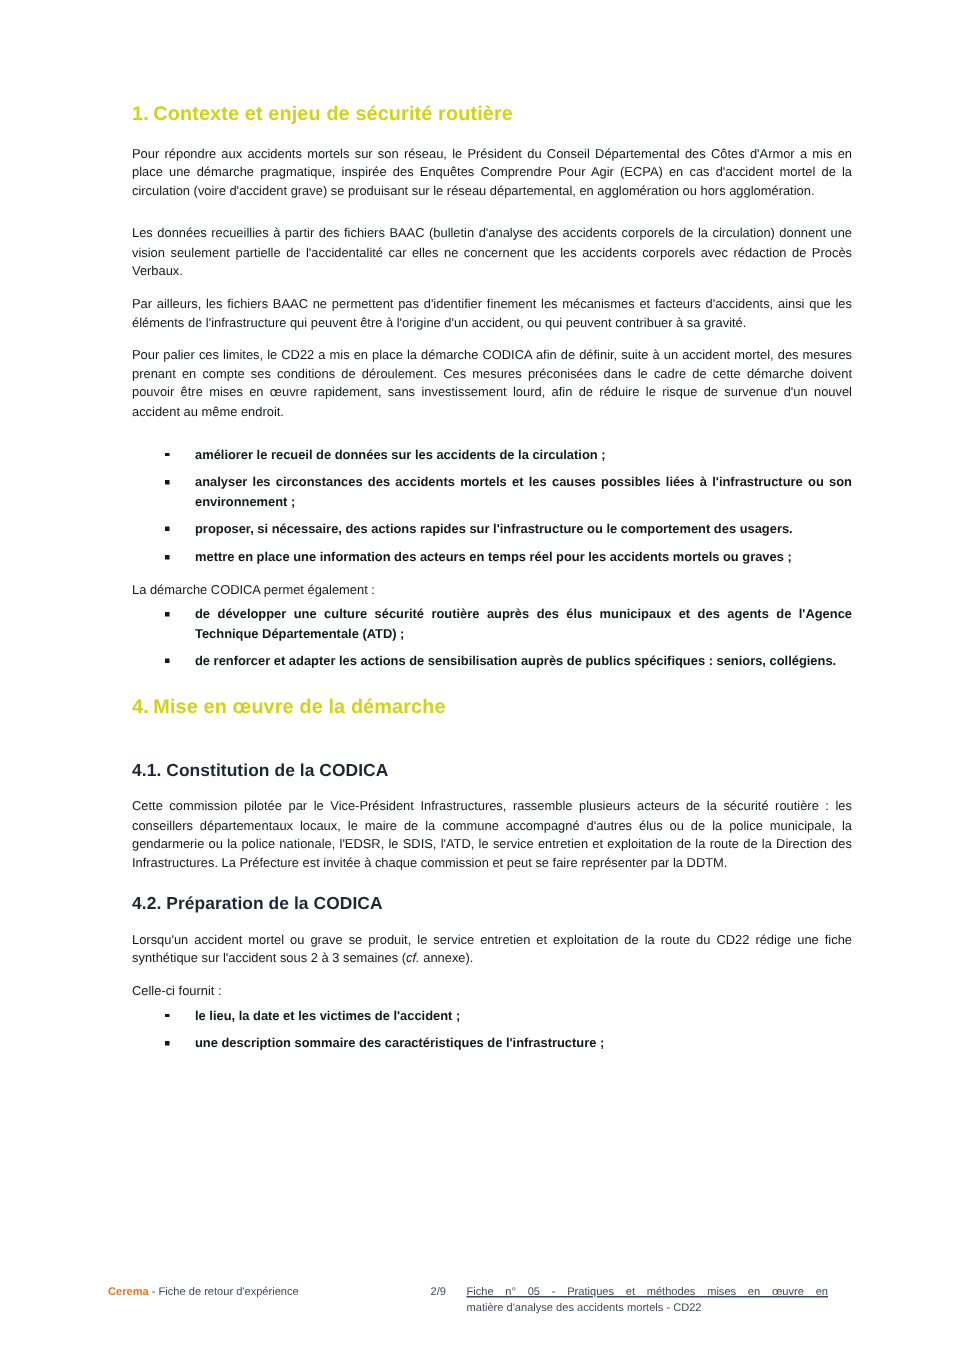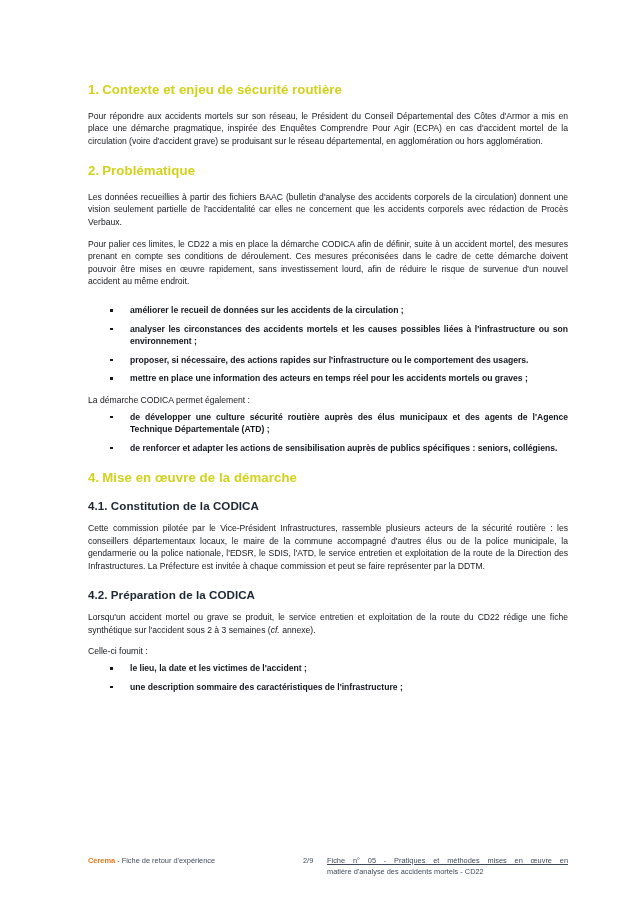--- a/index.html
+++ b/index.html
@@ -18,21 +18,21 @@
   .page {
     position: absolute;
     left: 0; top: 0;
     width: 642px;
     height: 913px;
     background: #ffffff;
   }
   .content {
     position: absolute;
     left: 88px;
-    top: 82px;
+    top: 68px;
     width: 480px;
   }
   h1.section-title {
     font-size: 13.2px;
     line-height: 1.25;
     font-weight: bold;
     color: #d2d11c;
     margin: 0 0 11px 0;
     letter-spacing: 0.1px;
   }
@@ -90,21 +90,21 @@
     width: 2.6px;
     height: 2.6px;
     background: #14171c;
     display: block;
   }
   .subsection {
     margin-top: 15px;
   }
   .footer {
     position: absolute;
-    left: 88px;
+    left: 72px;
     top: 856px;
     width: 480px;
     font-size: 7.4px;
     line-height: 10.6px;
     color: #3d4a5c;
     display: flex;
     align-items: flex-start;
   }
   .footer-left {
     width: 215px;
@@ -146,24 +146,22 @@
   <div class="content">
 
     <div class="section">
       <h1 class="section-title">
         <span class="num">1.</span><span>Contexte et enjeu de sécurité routière</span>
       </h1>
       <p class="para">Pour répondre aux accidents mortels sur son réseau, le Président du Conseil Départemental des Côtes d'Armor a mis en place une démarche pragmatique, inspirée des Enquêtes Comprendre Pour Agir (ECPA) en cas d'accident mortel de la circulation (voire d'accident grave) se produisant sur le réseau départemental, en agglomération ou hors agglomération.</p>
     </div>
 
     <div class="section">
-      <h1 class="section-title">
-        <span class="num">2.</span><span>Problématique</span>
-      </h1>
       <p class="para">Les données recueillies à partir des fichiers BAAC (bulletin d'analyse des accidents corporels de la circulation) donnent une vision seulement partielle de l'accidentalité car elles ne concernent que les accidents corporels avec rédaction de Procès Verbaux.</p>
+      <p class="para">Par ailleurs, les fichiers BAAC ne permettent pas d'identifier finement les mécanismes et facteurs d'accidents, ainsi que les éléments de l'infrastructure qui peuvent être à l'origine d'un accident, ou qui peuvent contribuer à sa gravité.</p>
       <p class="para">Pour palier ces limites, le CD22 a mis en place la démarche CODICA afin de définir, suite à un accident mortel, des mesures prenant en compte ses conditions de déroulement. Ces mesures préconisées dans le cadre de cette démarche doivent pouvoir être mises en œuvre rapidement, sans investissement lourd, afin de réduire le risque de survenue d'un nouvel accident au même endroit.</p>
     </div>
 
     <div class="section">
       <ul class="bullets">
         <li><span class="bullet-mark"></span><span>améliorer le recueil de données sur les accidents de la circulation ;</span></li>
         <li><span class="bullet-mark"></span><span>analyser les circonstances des accidents mortels et les causes possibles liées à l'infrastructure ou son environnement ;</span></li>
         <li><span class="bullet-mark"></span><span>proposer, si nécessaire, des actions rapides sur l'infrastructure ou le comportement des usagers.</span></li>
         <li><span class="bullet-mark"></span><span>mettre en place une information des acteurs en temps réel pour les accidents mortels ou graves ;</span></li>
       </ul>
@@ -172,21 +170,21 @@
         <li><span class="bullet-mark"></span><span>de développer une culture sécurité routière auprès des élus municipaux et des agents de l'Agence Technique Départementale (ATD) ;</span></li>
         <li><span class="bullet-mark"></span><span>de renforcer et adapter les actions de sensibilisation auprès de publics spécifiques : seniors, collégiens.</span></li>
       </ul>
     </div>
 
     <div class="section">
       <h1 class="section-title">
         <span class="num">4.</span><span>Mise en œuvre de la démarche</span>
       </h1>
 
-      <div class="subsection" style="margin-top:12px;">
+      <div class="subsection" style="margin-top:28px;">
         <h2 class="sub-title">
           <span class="num">4.1.</span>
           <span>Constitution de la CODICA</span>
         </h2>
         <p class="para">Cette commission pilotée par le Vice-Président Infrastructures, rassemble plusieurs acteurs de la sécurité routière : les conseillers départementaux locaux, le maire de la commune accompagné d'autres élus ou de la police municipale, la gendarmerie ou la police nationale, l'EDSR, le SDIS, l'ATD, le service entretien et exploitation de la route de la Direction des Infrastructures. La Préfecture est invitée à chaque commission et peut se faire représenter par la DDTM.</p>
       </div>
 
       <div class="subsection">
         <h2 class="sub-title">
           <span class="num">4.2.</span>

